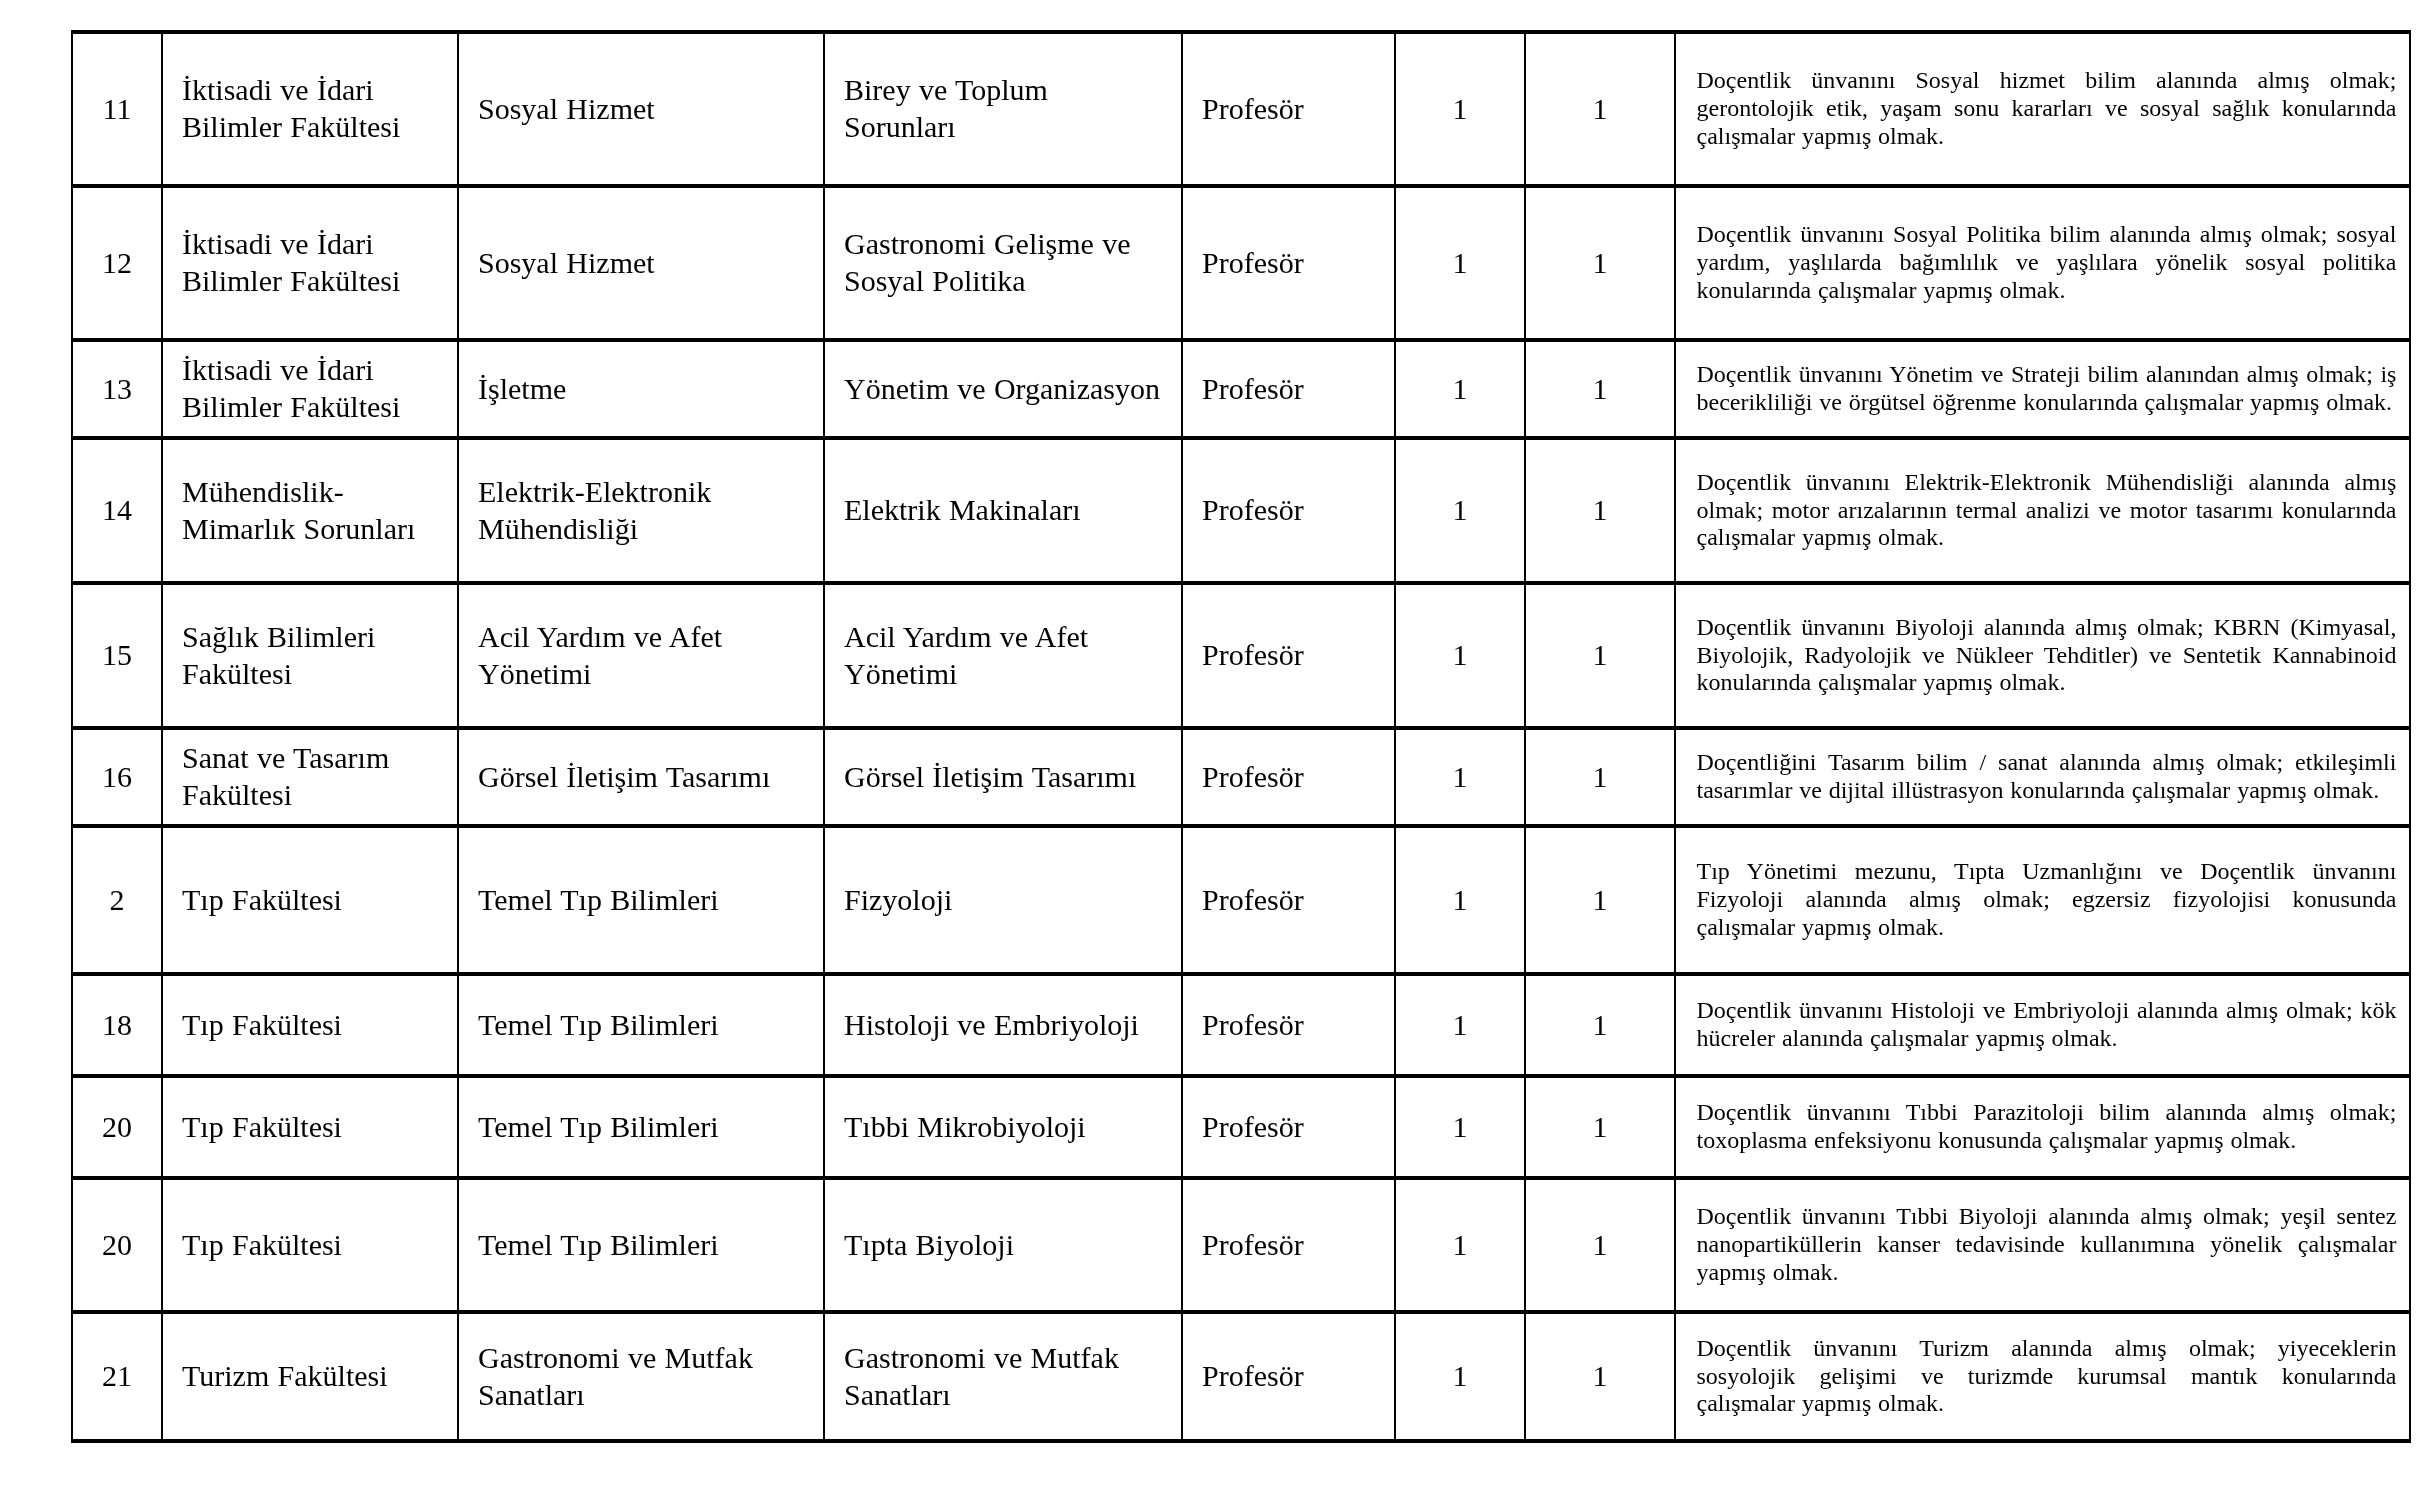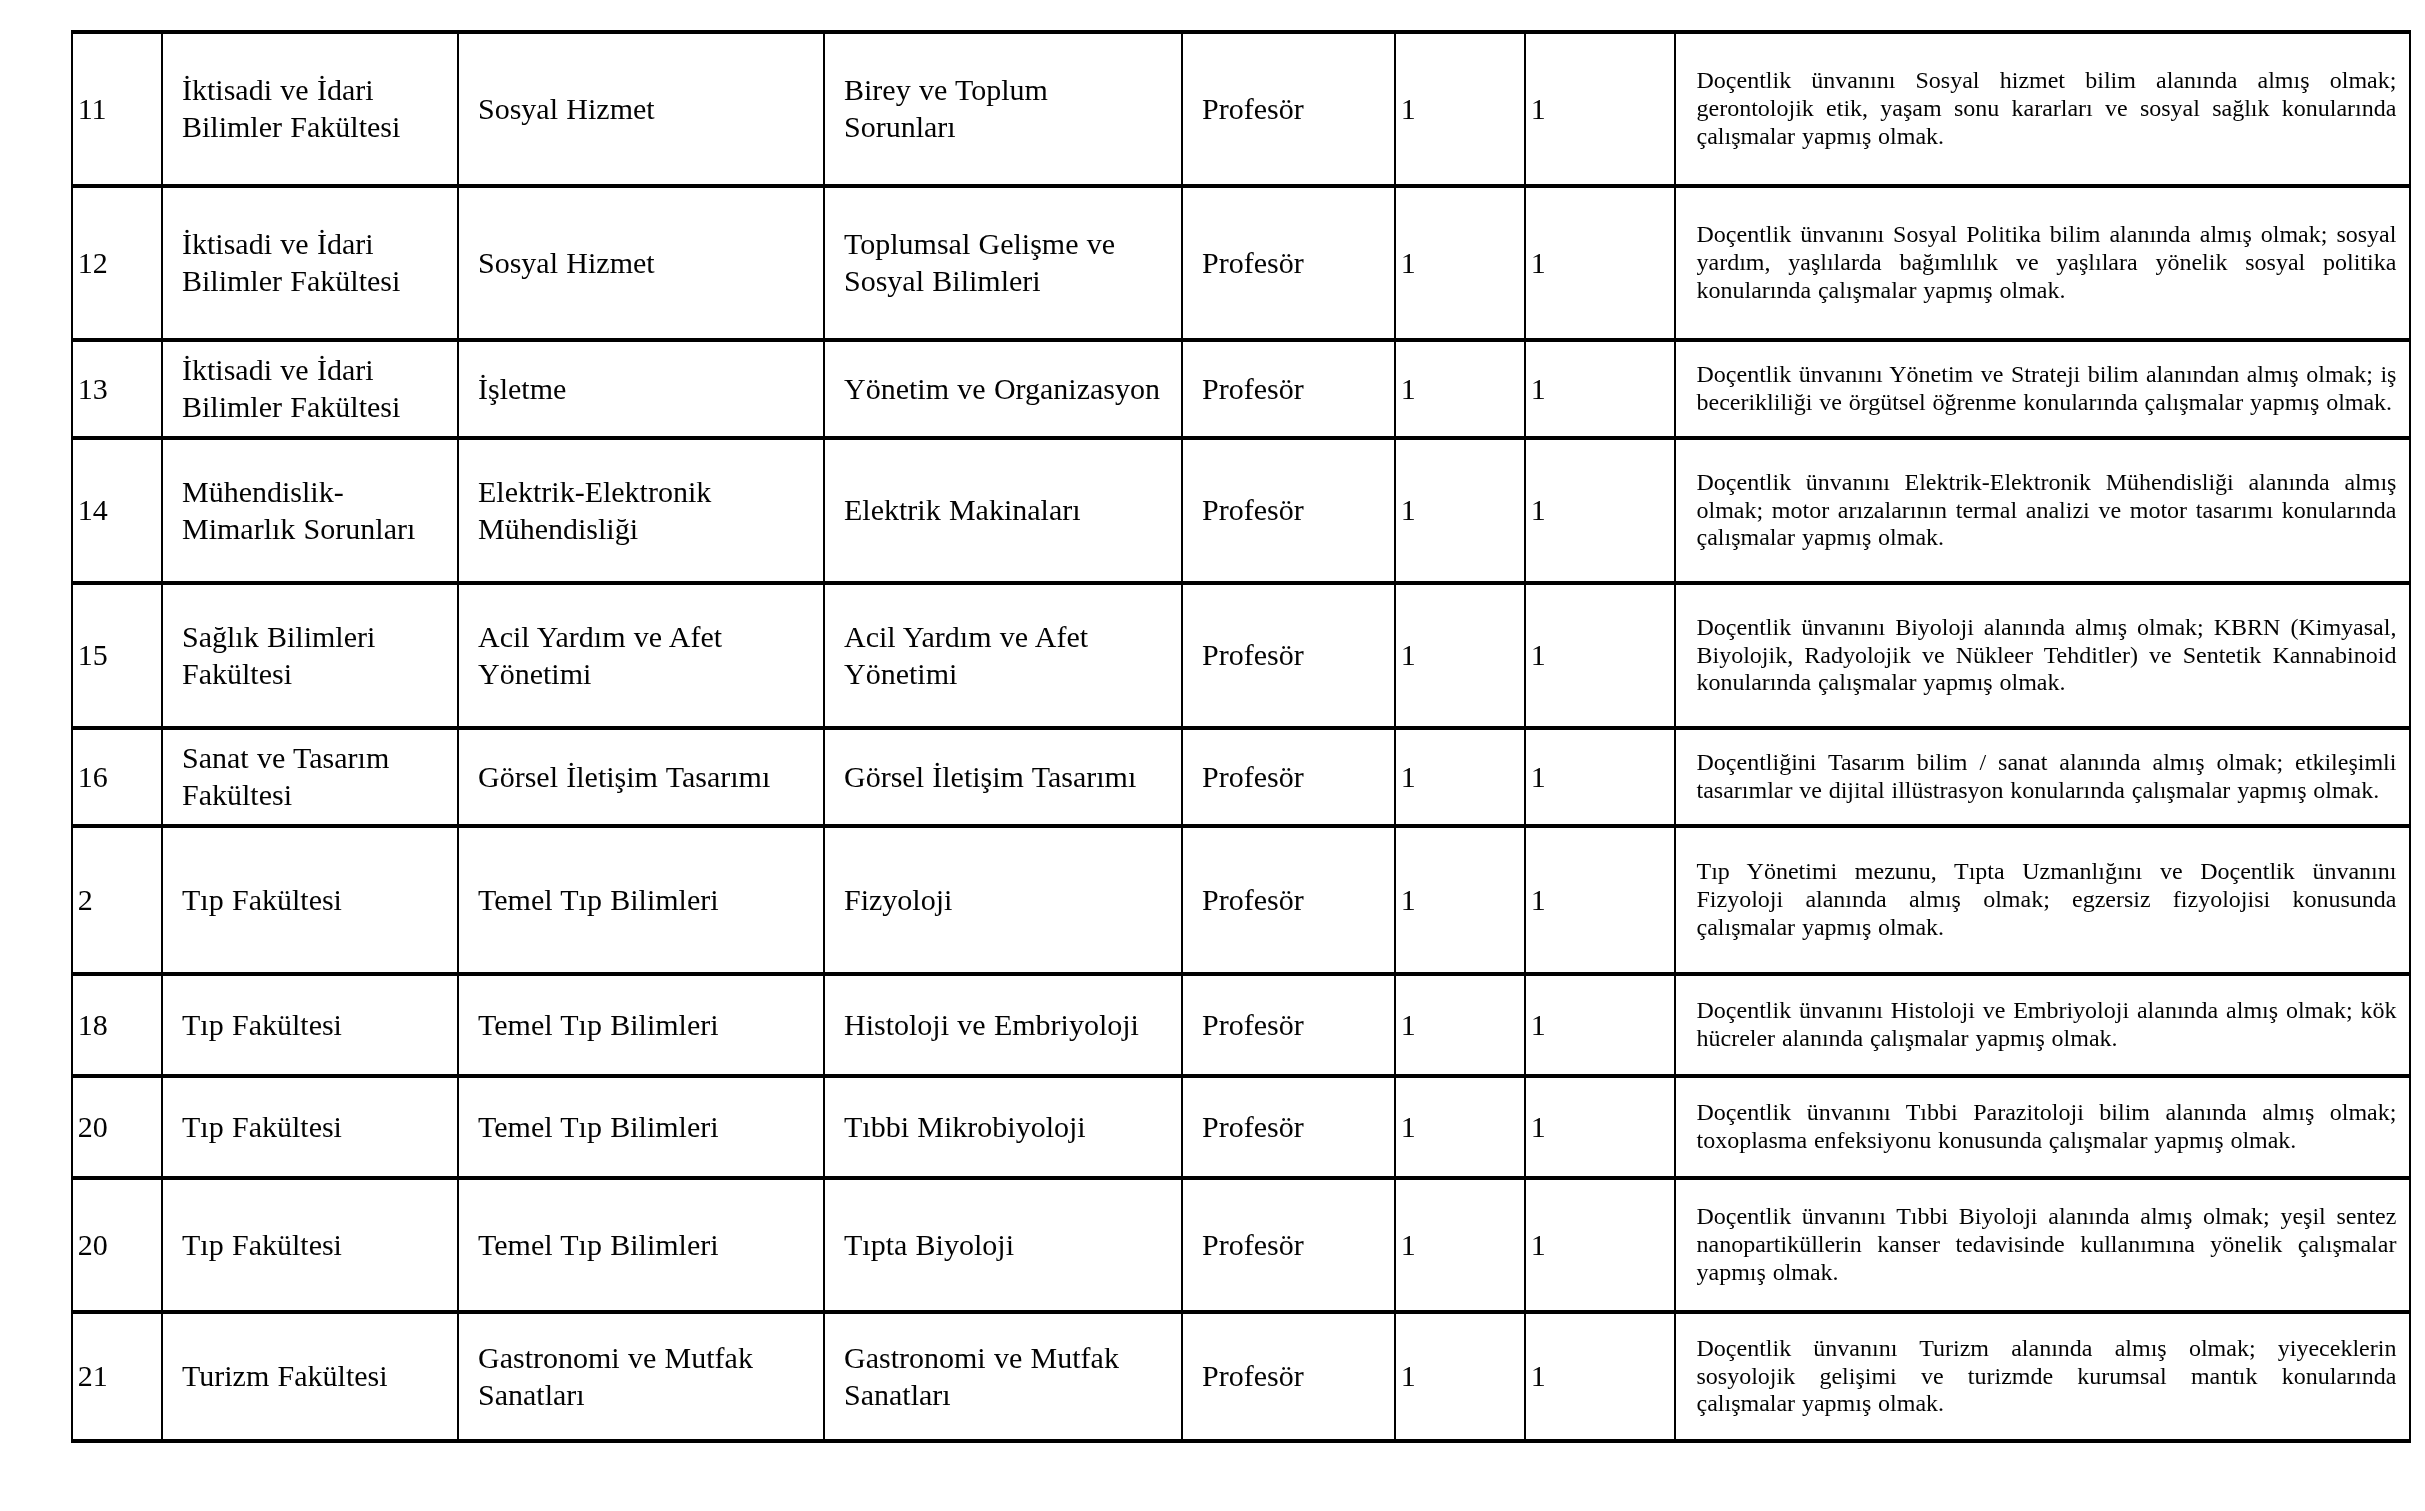--- a/index.html
+++ b/index.html
@@ -43,21 +43,21 @@
   col.c-dept     { width: 366px; }
   col.c-field    { width: 358px; }
   col.c-title    { width: 213px; }
   col.c-grade    { width: 130px; }
   col.c-count    { width: 150px; }
   col.c-desc     { width: 735px; }
 
   td.cell-no,
   td.cell-grade,
   td.cell-count {
-    text-align: left;
+    text-align: center;
     padding: 3.1px 4.7px;
   }
   td.cell-faculty,
   td.cell-dept,
   td.cell-field,
   td.cell-title {
     text-align: left;
     padding: 6.3px 14px 6.3px 19px;
   }
   td.cell-desc {
@@ -104,21 +104,21 @@
     <td class="cell-field">Birey ve Toplum Sorunları</td>
     <td class="cell-title">Profesör</td>
     <td class="cell-grade">1</td>
     <td class="cell-count">1</td>
     <td class="cell-desc">Doçentlik ünvanını Sosyal hizmet bilim alanında almış olmak; gerontolojik etik, yaşam sonu kararları ve sosyal sağlık konularında çalışmalar yapmış olmak.</td>
   </tr>
         <tr>
     <td class="cell-no">12</td>
     <td class="cell-faculty">İktisadi ve İdari Bilimler Fakültesi</td>
     <td class="cell-dept">Sosyal Hizmet</td>
-    <td class="cell-field">Toplumsal Gelişme ve Sosyal Bilimleri</td>
+    <td class="cell-field">Gastronomi Gelişme ve Sosyal Politika</td>
     <td class="cell-title">Profesör</td>
     <td class="cell-grade">1</td>
     <td class="cell-count">1</td>
     <td class="cell-desc">Doçentlik ünvanını Sosyal Politika bilim alanında almış olmak; sosyal yardım, yaşlılarda bağımlılık ve yaşlılara yönelik sosyal politika konularında çalışmalar yapmış olmak.</td>
   </tr>
         <tr>
     <td class="cell-no">13</td>
     <td class="cell-faculty">İktisadi ve İdari Bilimler Fakültesi</td>
     <td class="cell-dept">İşletme</td>
     <td class="cell-field">Yönetim ve Organizasyon</td>

